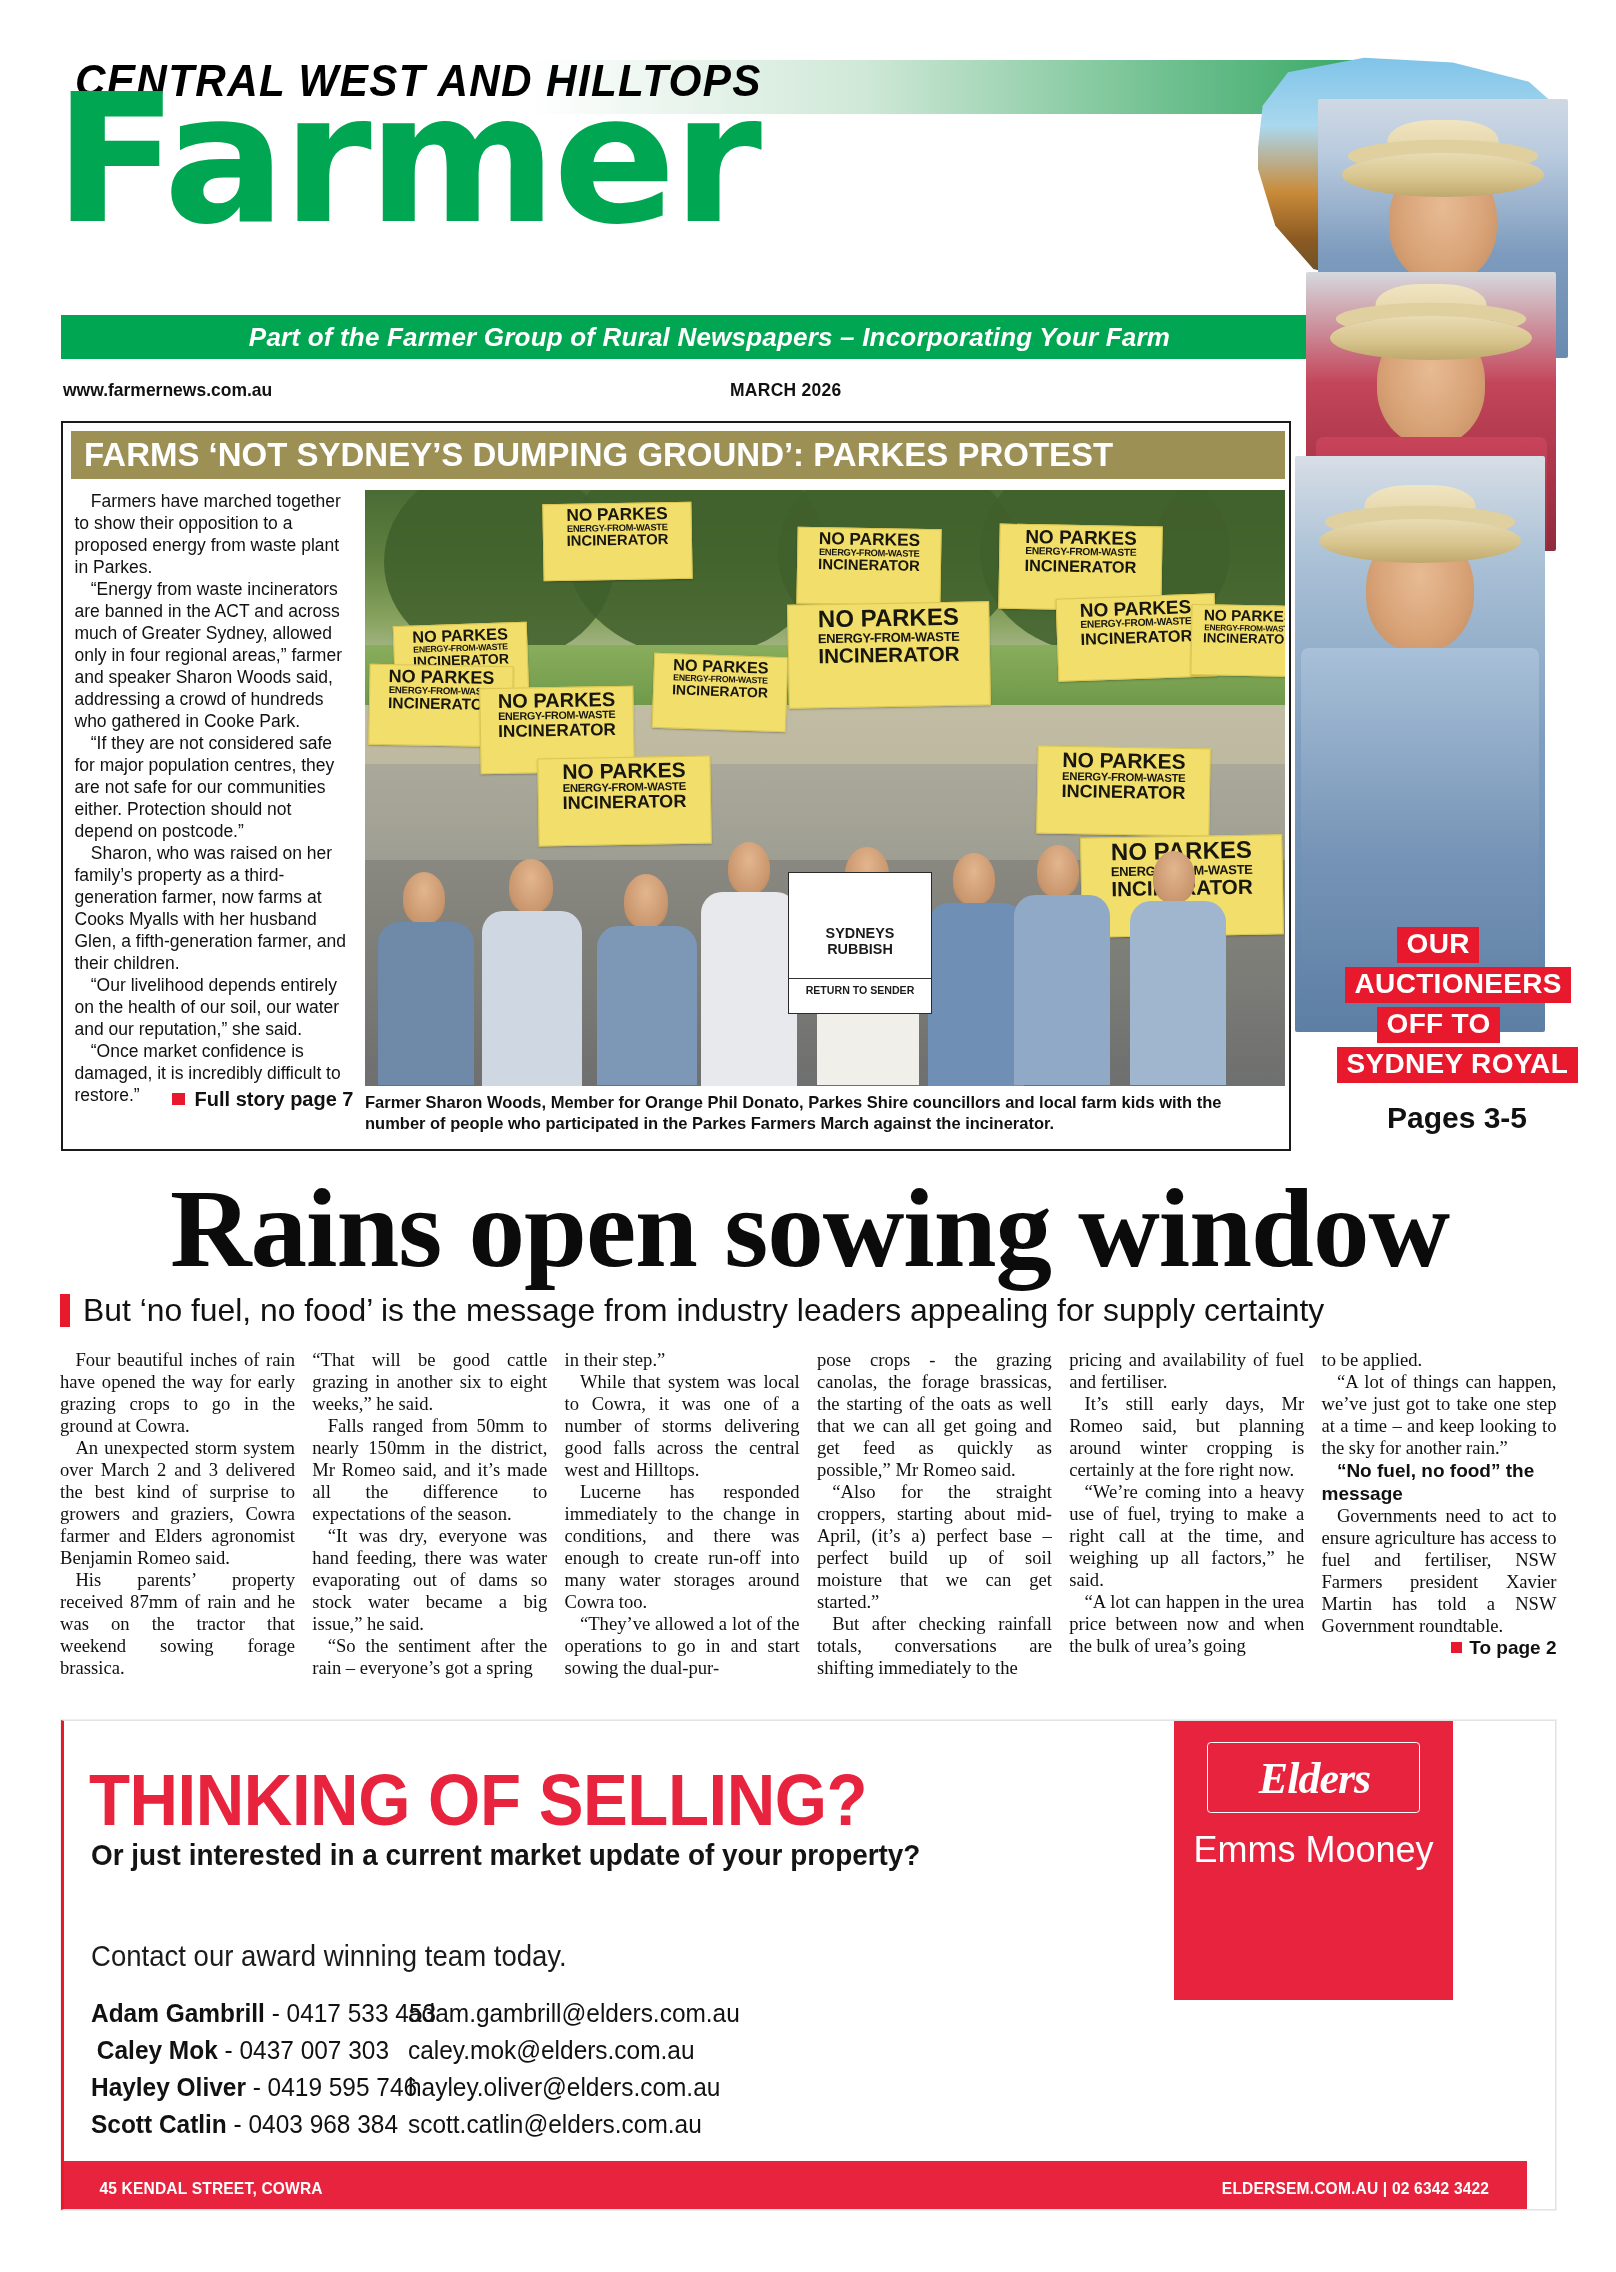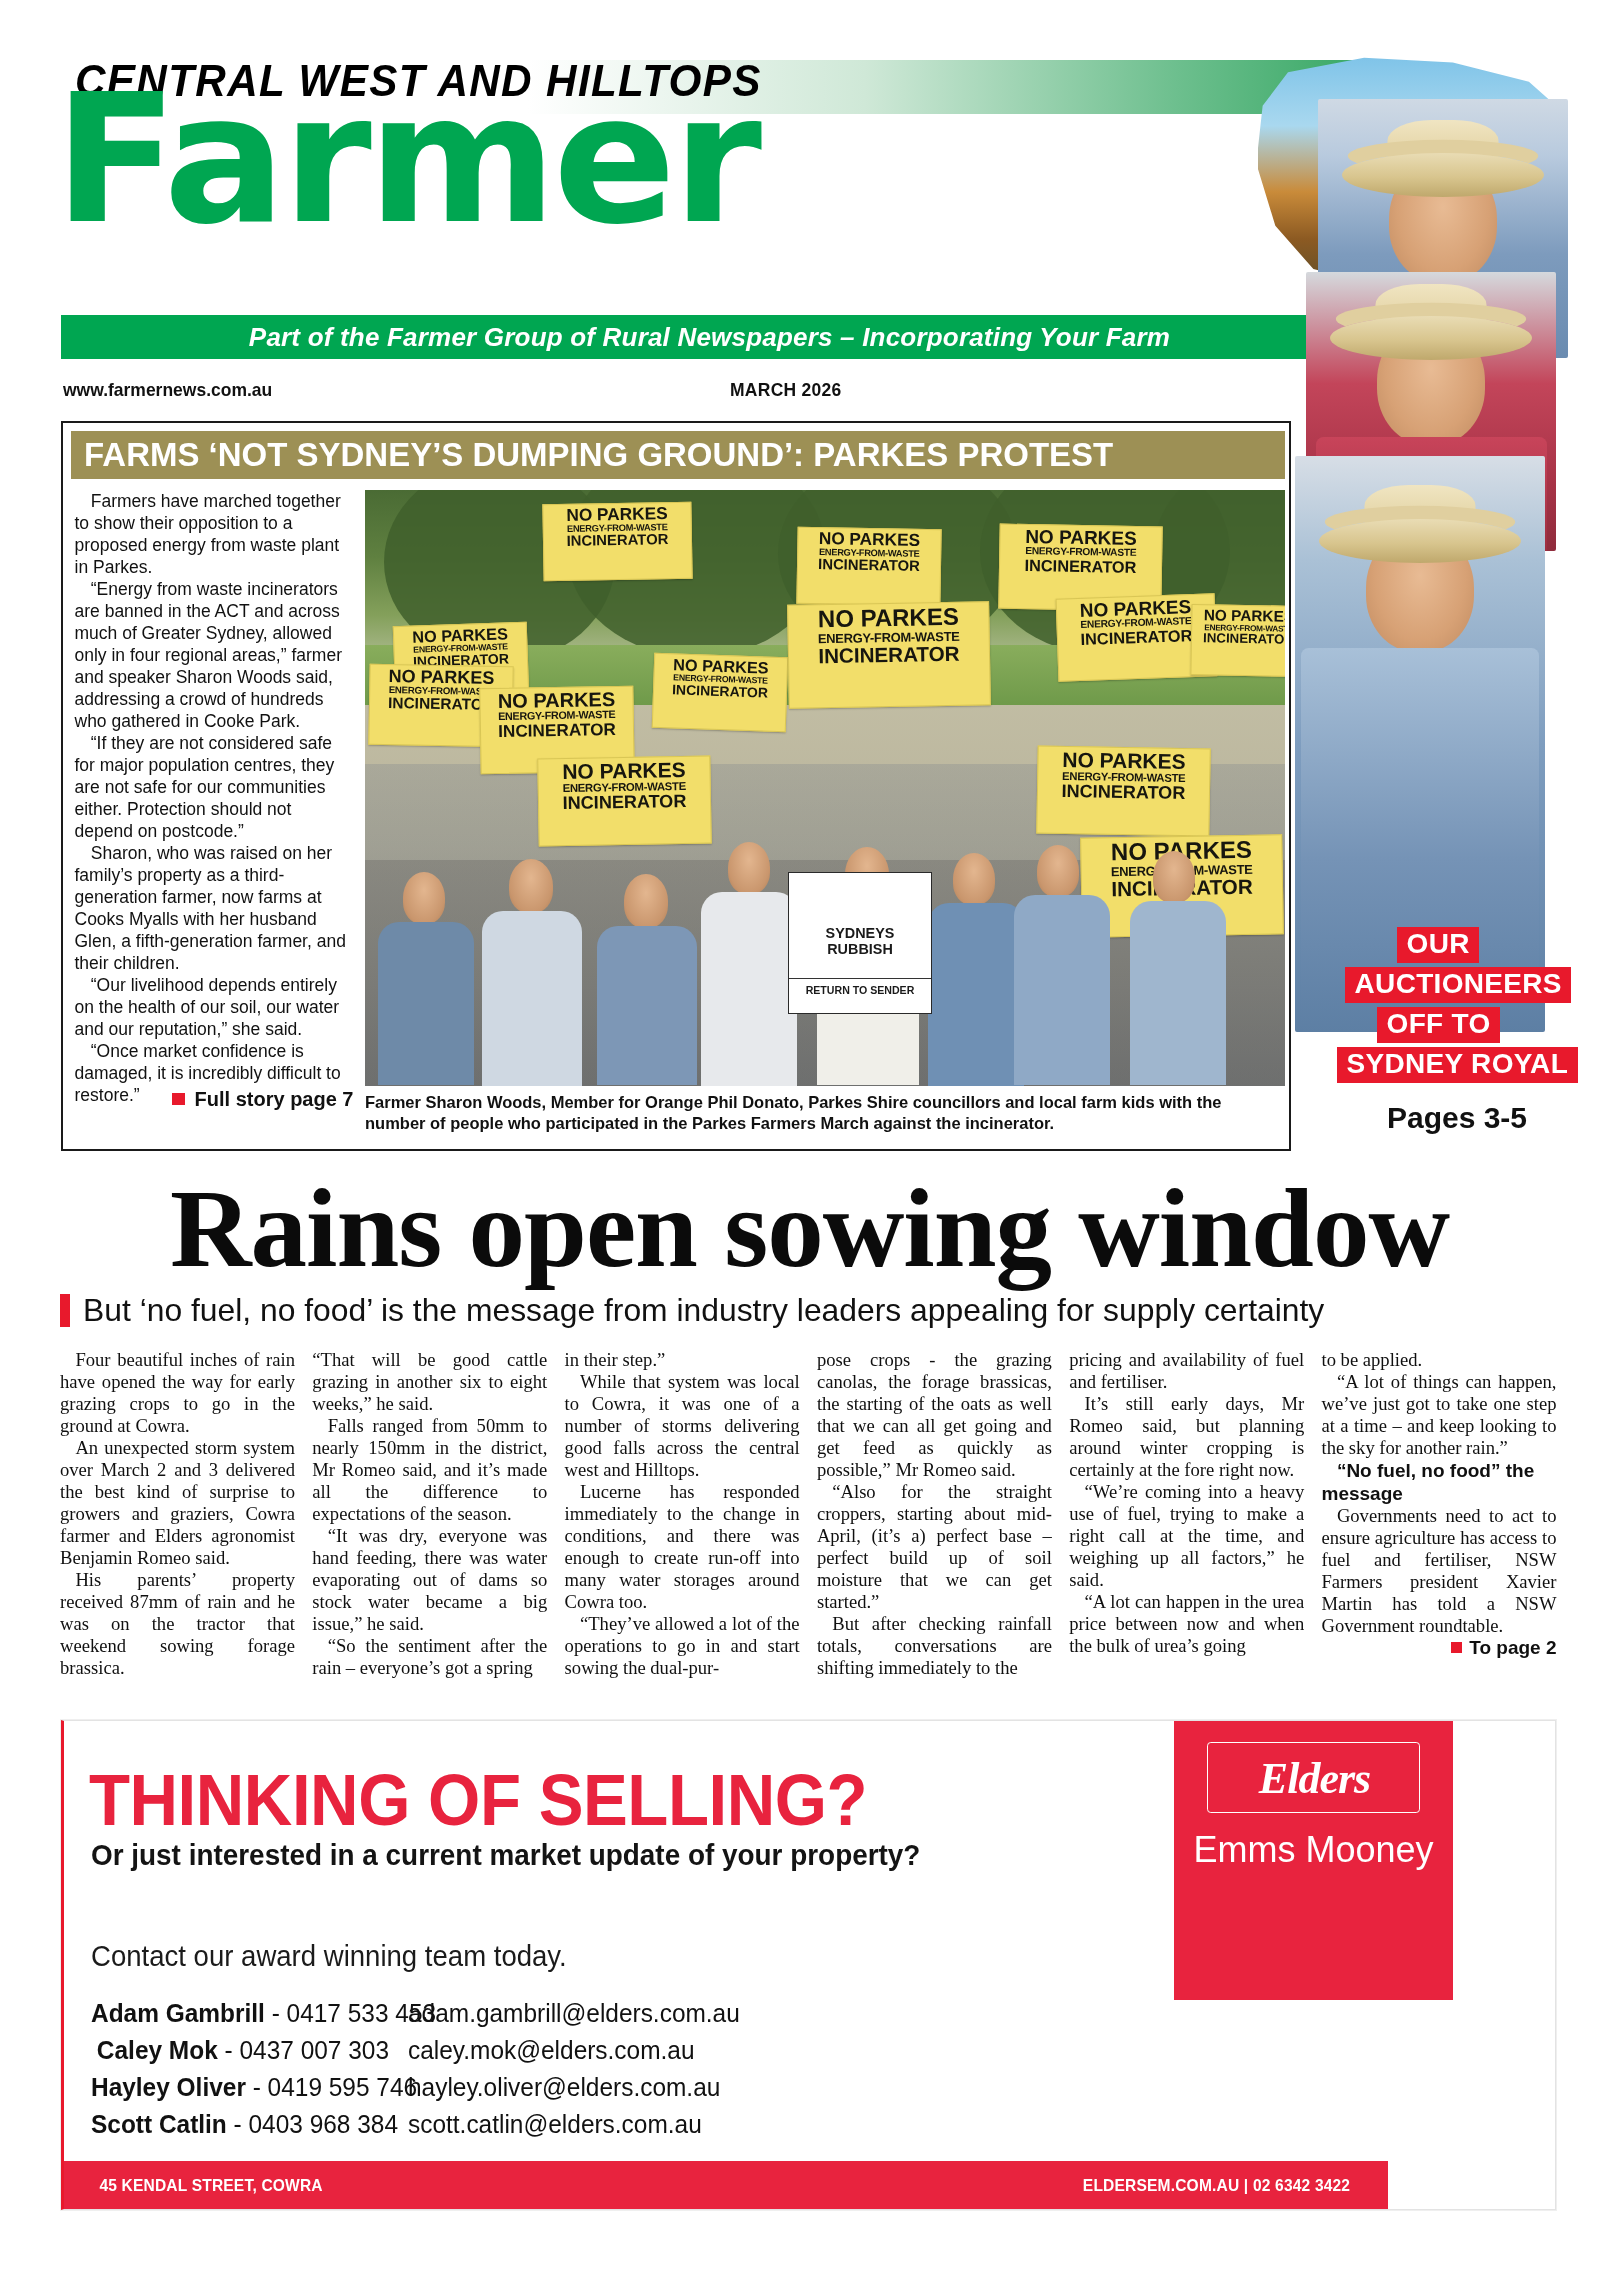--- a/index.html
+++ b/index.html
@@ -301,24 +301,24 @@
     color: #fff; font-family: Liberation Serif, serif;
     font-style: italic; font-weight: bold; font-size: 44px;
     letter-spacing: -1px;
   }
   .elders-agency {
     position: absolute; left: 0; top: 108px; width: 279px;
     text-align: center; color: #fff; font-weight: normal;
     font-family: "Liberation Sans", sans-serif; font-size: 36px;
   }
   .ad-footer {
-    position: absolute; left: 0; bottom: 0; width: 1324px; height: 48px;
+    position: absolute; left: 0; bottom: 0; width: 1463px; height: 48px;
     background: #e8233e; color: #fff;
-    display: flex; align-items: center; justify-content: space-between;
-    padding: 0 23px;
+    display: flex; align-items: flex-end; justify-content: space-between;
+    padding: 10px 23px;
     font-family: "Liberation Sans", sans-serif;
     font-weight: bold; font-size: 17.3px; letter-spacing: 0.2px;
   }
   .ad-footer span { transform: scaleX(0.9); transform-origin: center; }
 </style>
 </head>
 <body>
 
 <div class="page">
 

